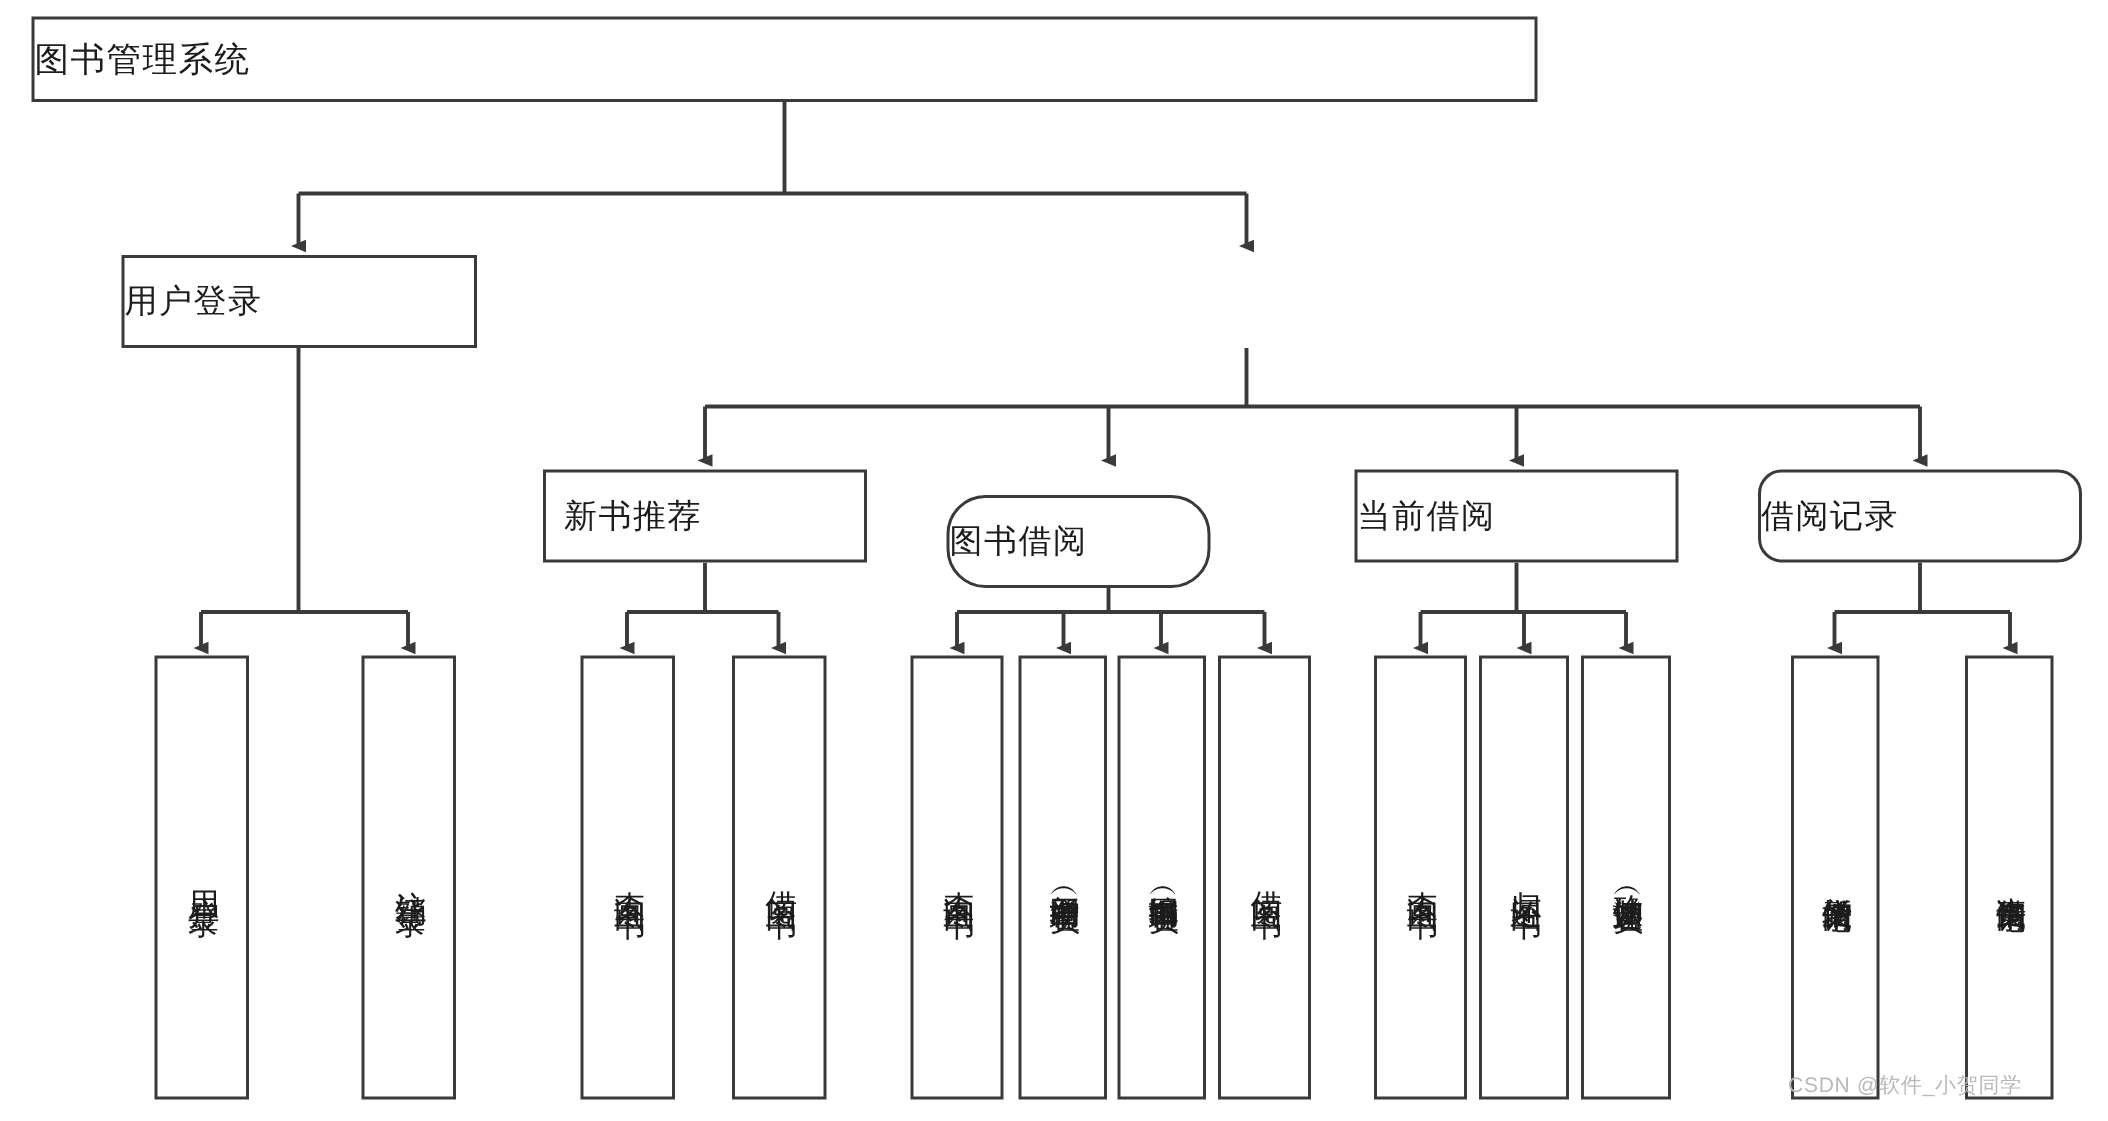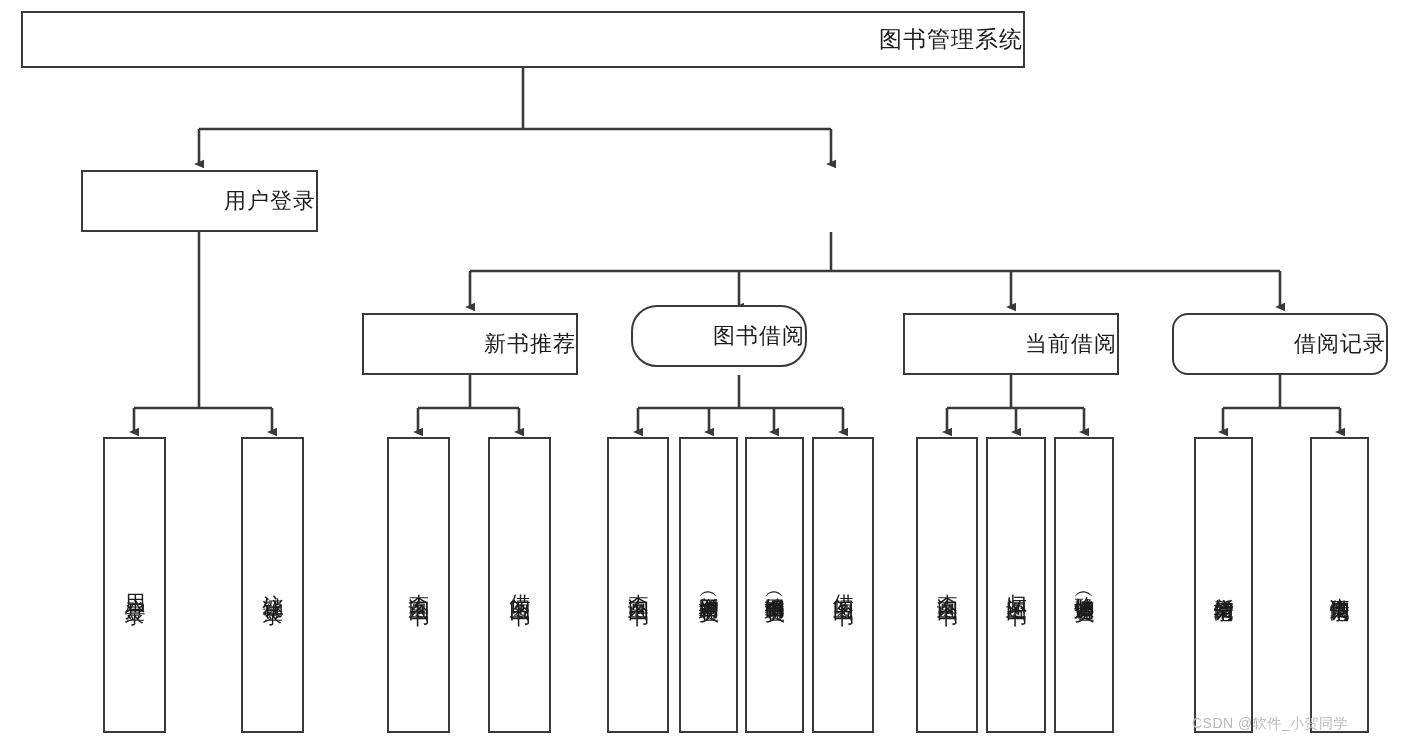--- a/index.html
+++ b/index.html
@@ -22,21 +22,21 @@
     height:747px;
     pointer-events:none;
   }
   .node{
     position:absolute;
     box-sizing:border-box;
     background:#ffffff;
     border:2px solid #3a3a3a;
     display:flex;
     align-items:center;
-    justify-content:flex-end;
+    justify-content:flex-start;
     color:#1c1c1c;
     line-height:1.18;
     text-align:center;
   }
   .node.horiz{
     font-size:22px;
     letter-spacing:1px;
   }
   .node.root{
     font-size:23px;
@@ -123,21 +123,21 @@
     <span>图书管理系统</span>
   </div>
 
   <div class="node horiz" style="left:81px;top:170px;width:237px;height:62px;">
     <span>用户登录</span>
   </div>
 
   <div class="node horiz" style="left:362px;top:313px;width:216px;height:62px;padding-left:12px;">
     <span>新书推荐</span>
   </div>
-  <div class="node horiz" style="left:631px;top:305px;width:176px;height:62px;border-radius:26px;">
+  <div class="node horiz" style="left:631px;top:330px;width:176px;height:62px;border-radius:26px;">
     <span>图书借阅</span>
   </div>
   <div class="node horiz" style="left:903px;top:313px;width:216px;height:62px;">
     <span>当前借阅</span>
   </div>
   <div class="node horiz" style="left:1172px;top:313px;width:216px;height:62px;border-radius:16px;">
     <span>借阅记录</span>
   </div>
 
   <div class="node vert" style="left:103px;top:437px;width:63px;height:296px;">

